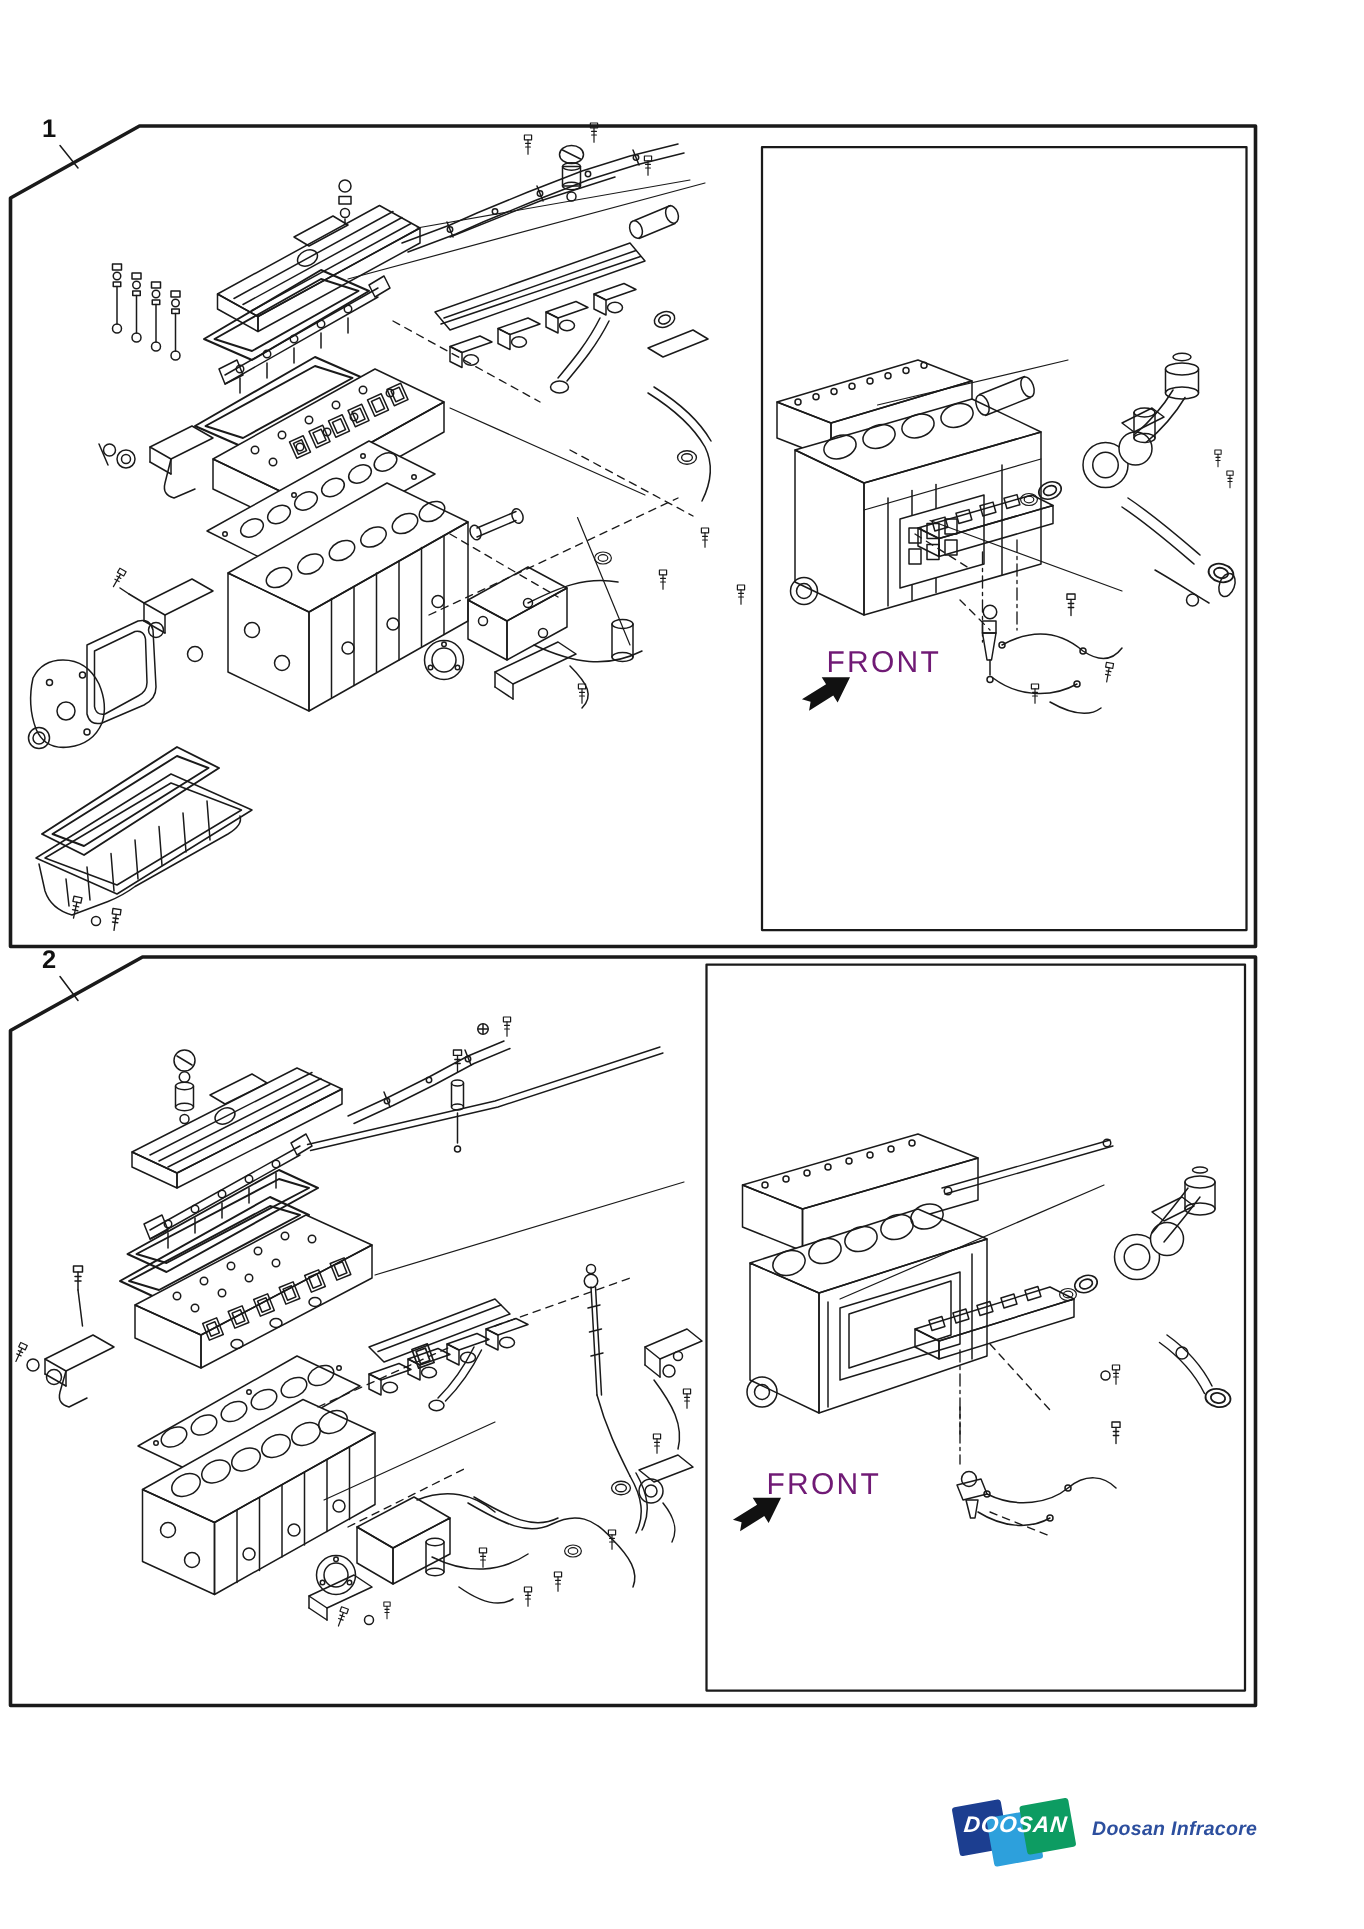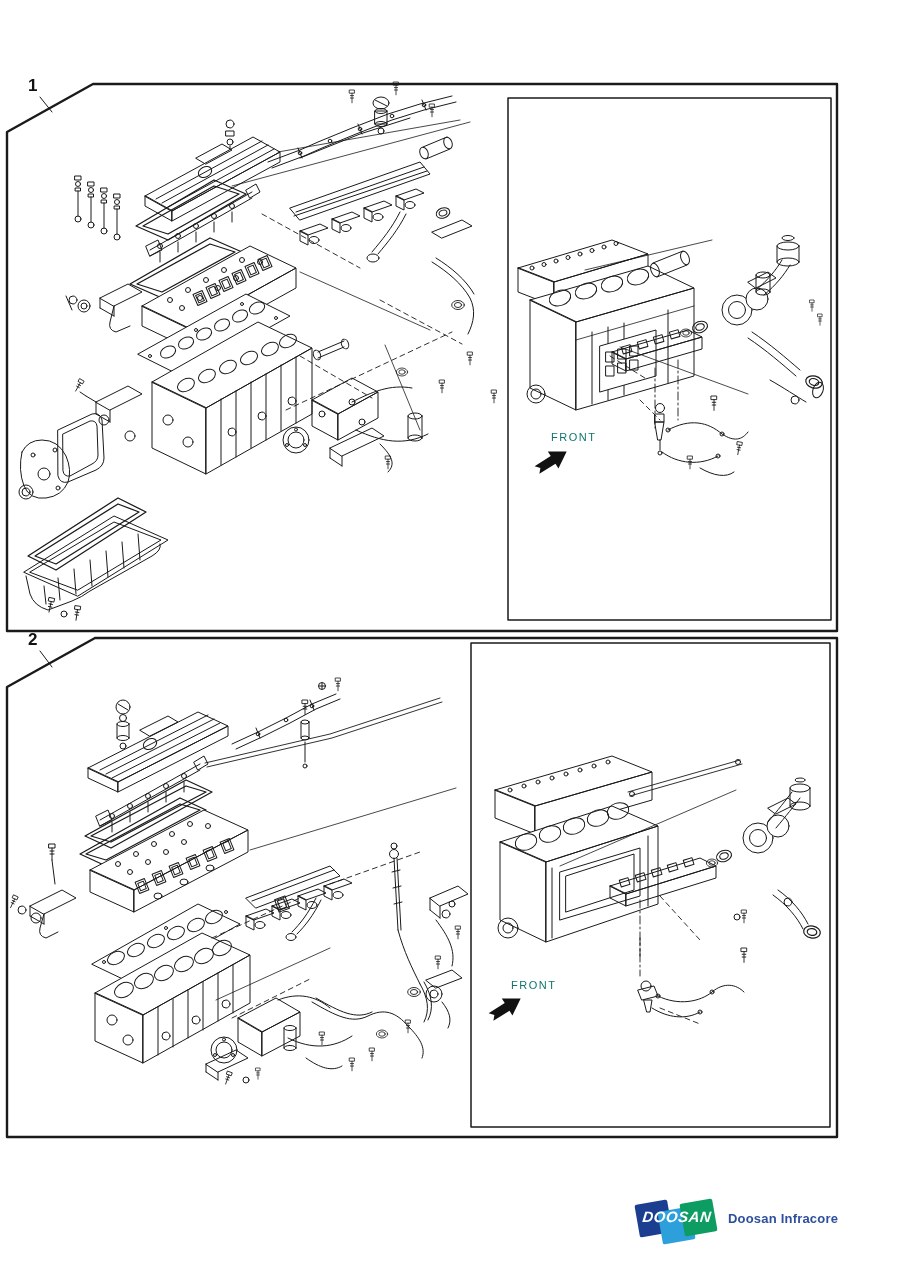--- a/index.html
+++ b/index.html
@@ -1,29 +1,29 @@
 <!DOCTYPE html>
 <html><head>
 <meta charset="utf-8">
 <style>
   html,body{margin:0;padding:0;background:#e8e8e8;}
   .page{position:relative;width:909px;height:1286px;background:#ffffff;overflow:hidden;
         font-family:"Liberation Sans",sans-serif;color:#111;}
   .art{position:absolute;left:0;top:0;}
   .fig-label{position:absolute;font-size:17px;font-weight:600;color:#111;}
-  .front-label{position:absolute;font-size:11px;letter-spacing:1.5px;color:#0f766e;font-weight:400;}
+  .front-label{position:absolute;font-size:20px;letter-spacing:1.5px;color:#701a75;font-weight:400;}
   .logo{position:absolute;left:634px;top:1196px;width:220px;height:52px;}
   .logo .sq{position:absolute;width:33px;height:33px;border-radius:2px;}
   .sq-navy{left:3px;top:6px;transform:rotate(-10deg);}
   .sq-sky{left:26px;top:13px;transform:rotate(-10deg);}
   .sq-green{left:48px;top:5px;transform:rotate(-10deg);}
   .logo-word{position:absolute;left:3px;top:12px;width:80px;text-align:center;
              font-style:italic;font-weight:800;font-size:15px;color:#ffffff;
              letter-spacing:.5px;transform:skewX(-6deg);}
-  .brand-text{position:absolute;left:94px;top:15px;font-size:13px;font-weight:700;letter-spacing:.2px;}
+  .brand-text{position:absolute;left:94px;top:15px;font-size:13px;font-weight:700;letter-spacing:.2px;font-style:italic;}
 </style>
 </head>
 <body>
 
 <div class="page">
 
 <svg class="art" width="909" height="1286" viewBox="0 0 909 1286">
 <g fill="none" stroke="#1a1a1a" stroke-width="1" stroke-linejoin="round" stroke-linecap="round">
 
   <g>

